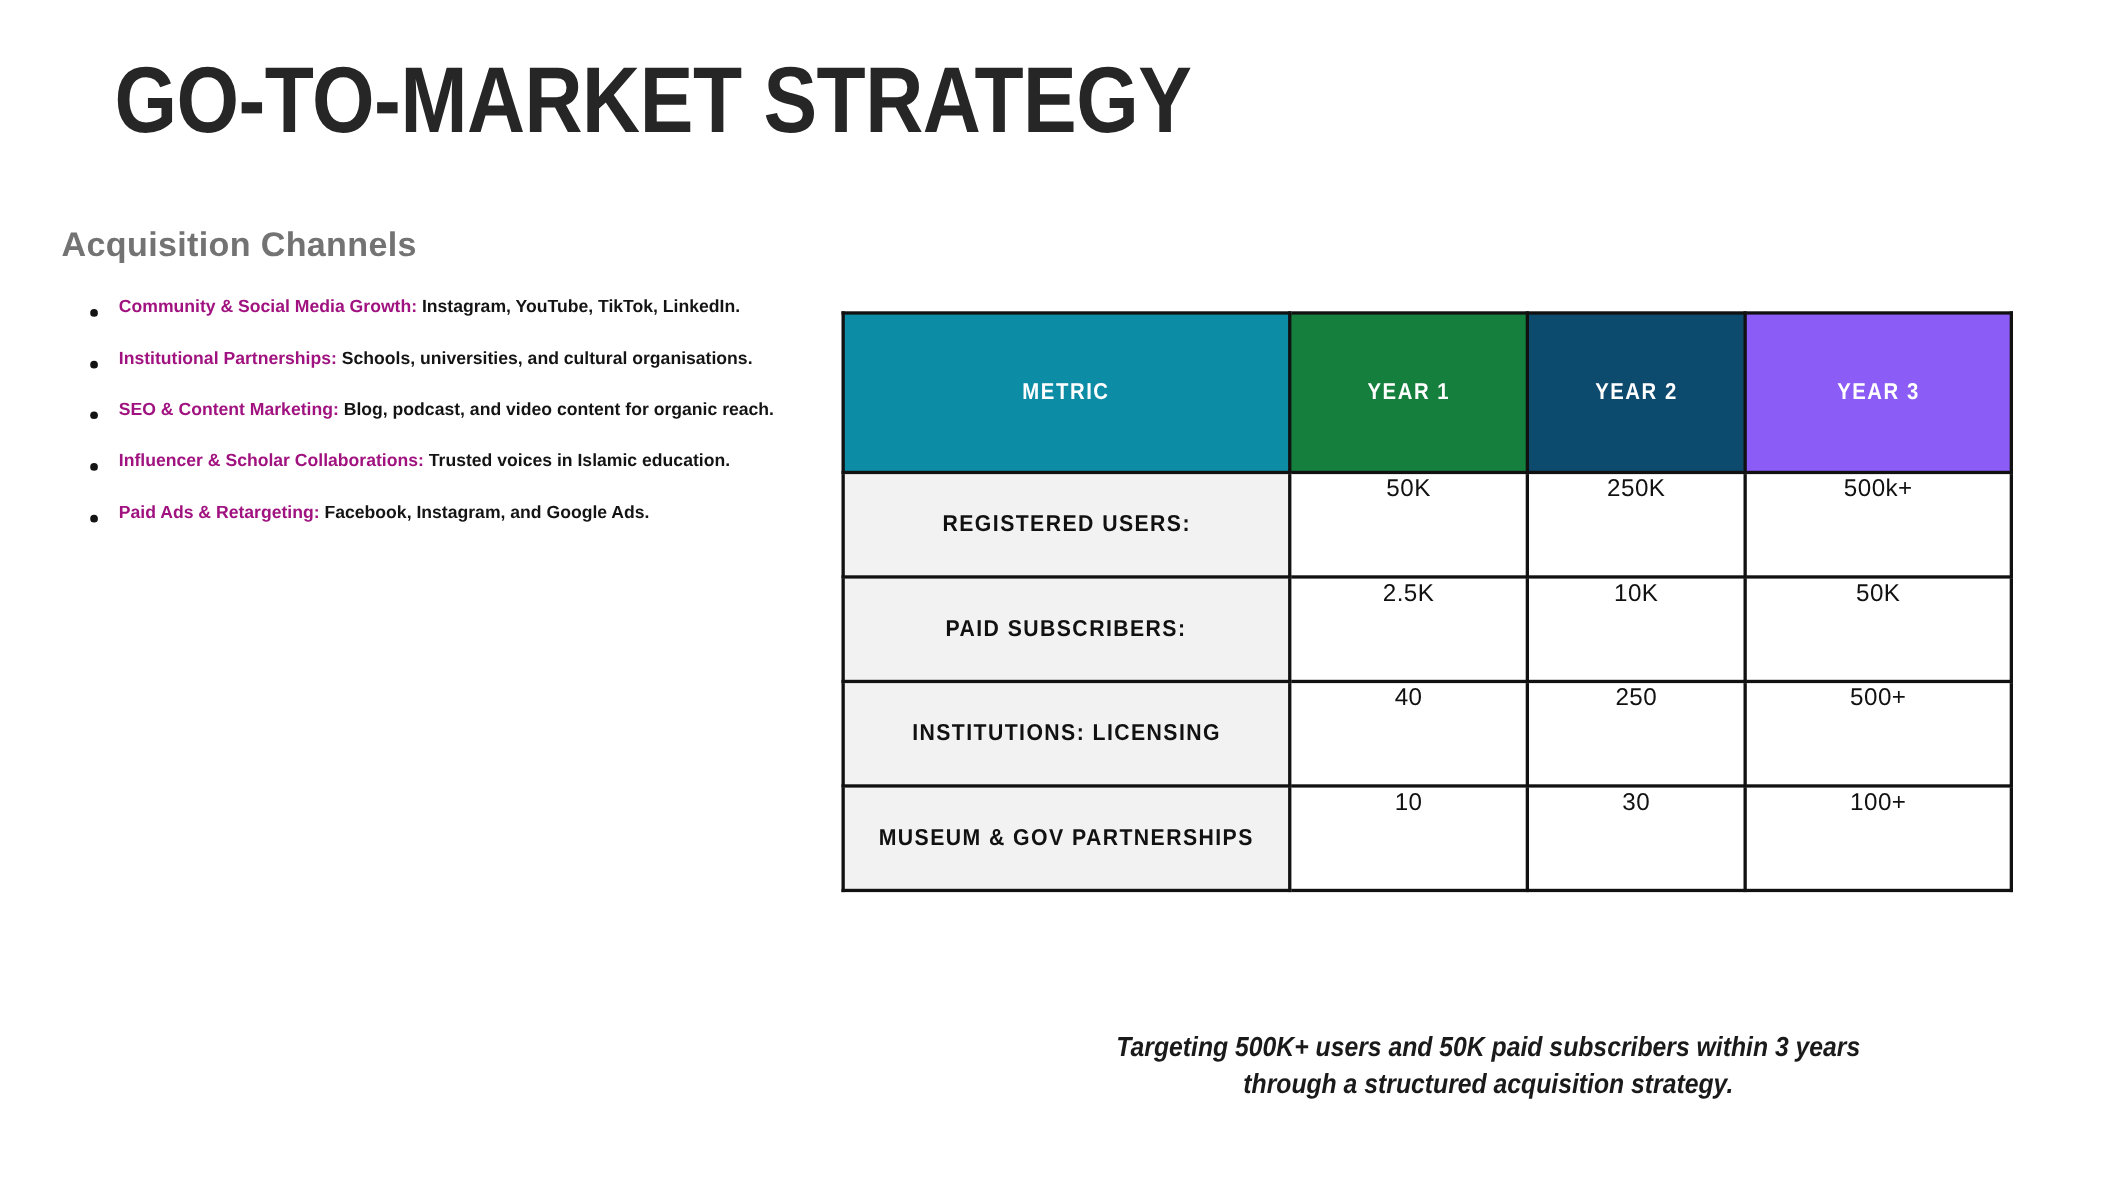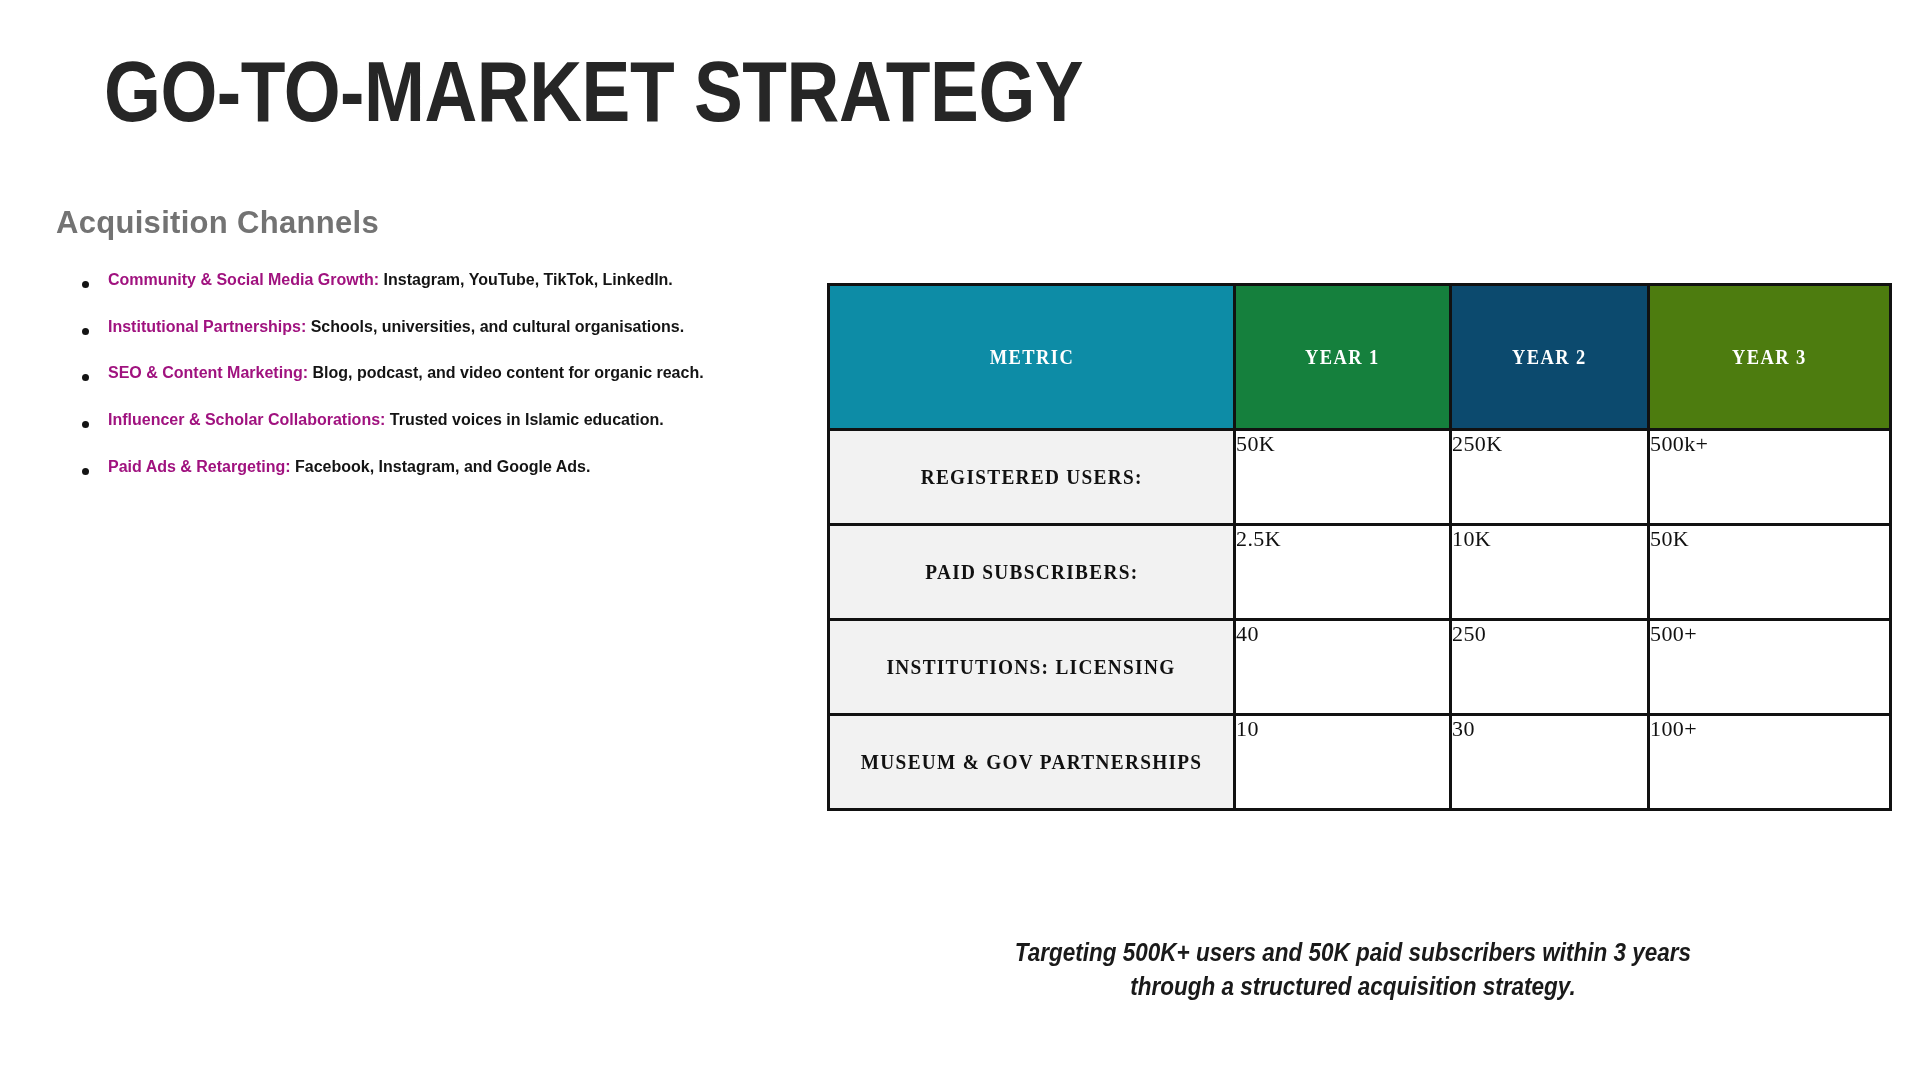--- a/index.html
+++ b/index.html
@@ -68,23 +68,22 @@
     border-radius:50%;
     background:#141414;
   }
 
   .bullet-head { color:#a0127f; font-weight:bold; }
   .bullet-body { color:#141414; font-weight:bold; }
 
   
   #table-wrap {
     position:absolute;
-    left:827px; top:283px;
+    left:765px; top:283px;
     width:976px;
-    font-family:Liberation Serif, serif;
   }
 
   table#metrics {
     width:1062px;
     border-collapse:collapse;
     table-layout:fixed;
   }
 
   table#metrics td, table#metrics th {
     border:3px solid #111111;
@@ -106,39 +105,40 @@
     letter-spacing:1.6px;
     text-align:center;
     vertical-align:middle;
     transform:none;
   }
   th .hlabel { display:inline-block; transform:scaleX(0.88); }
 
   th.h-metric { background:#0d8ca6; }
   th.h-y1     { background:#15803d; }
   th.h-y2     { background:#0c4a6e; }
-  th.h-y3     { background:#4d7c0f; }
+  th.h-y3     { background:#8b5cf6; }
 
   
   tbody tr { height:95px; }
 
   td.metric-cell {
     background:#f2f2f2;
     text-align:center;
     vertical-align:middle;
     font-size:21px;
     font-weight:bold;
     letter-spacing:1.4px;
     color:#111111;
     line-height:1.55;
   }
   td.metric-cell .mlabel { display:inline-block; transform:scaleX(0.92); }
 
   td.val-cell {
     background:#ffffff;
+    text-align:center;
     vertical-align:top;
     padding-top:19px;
     font-size:22px;
     font-weight:normal;
     color:#111111;
     letter-spacing:0.4px;
   }
 
   
   #caption {

